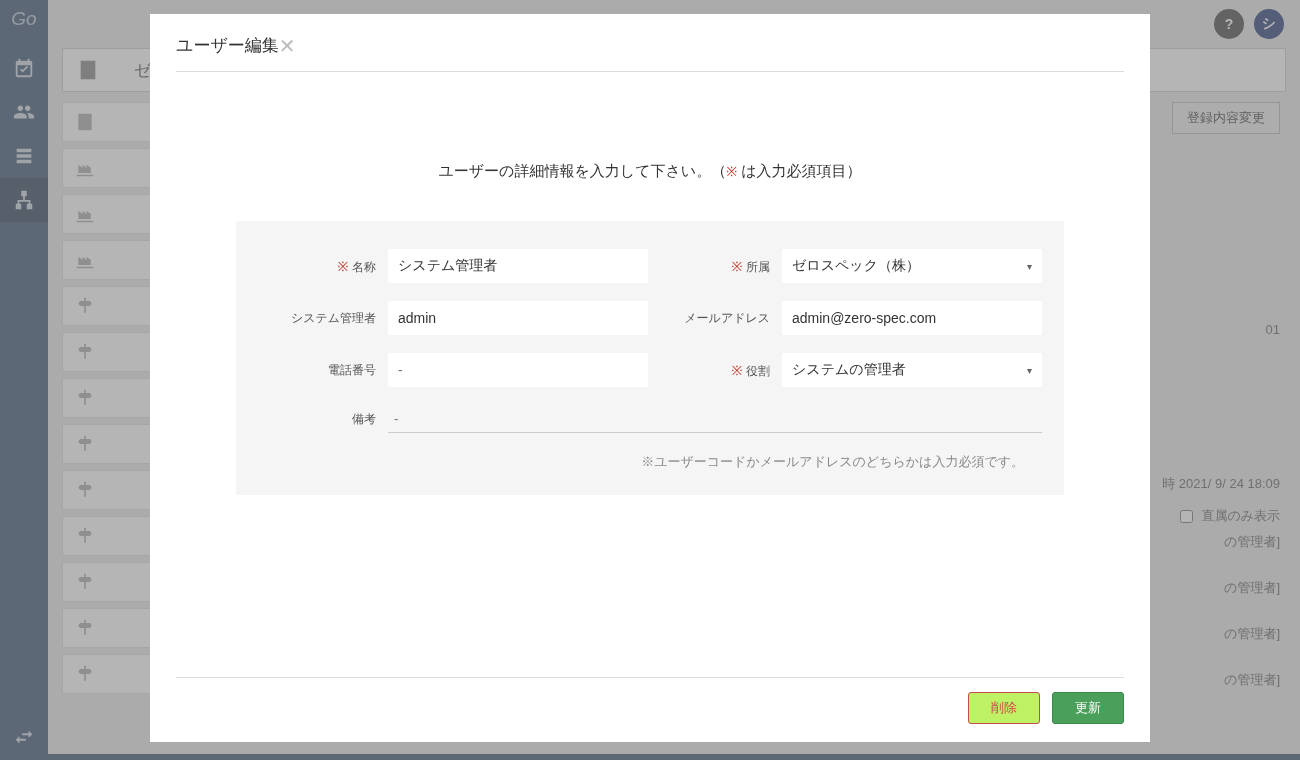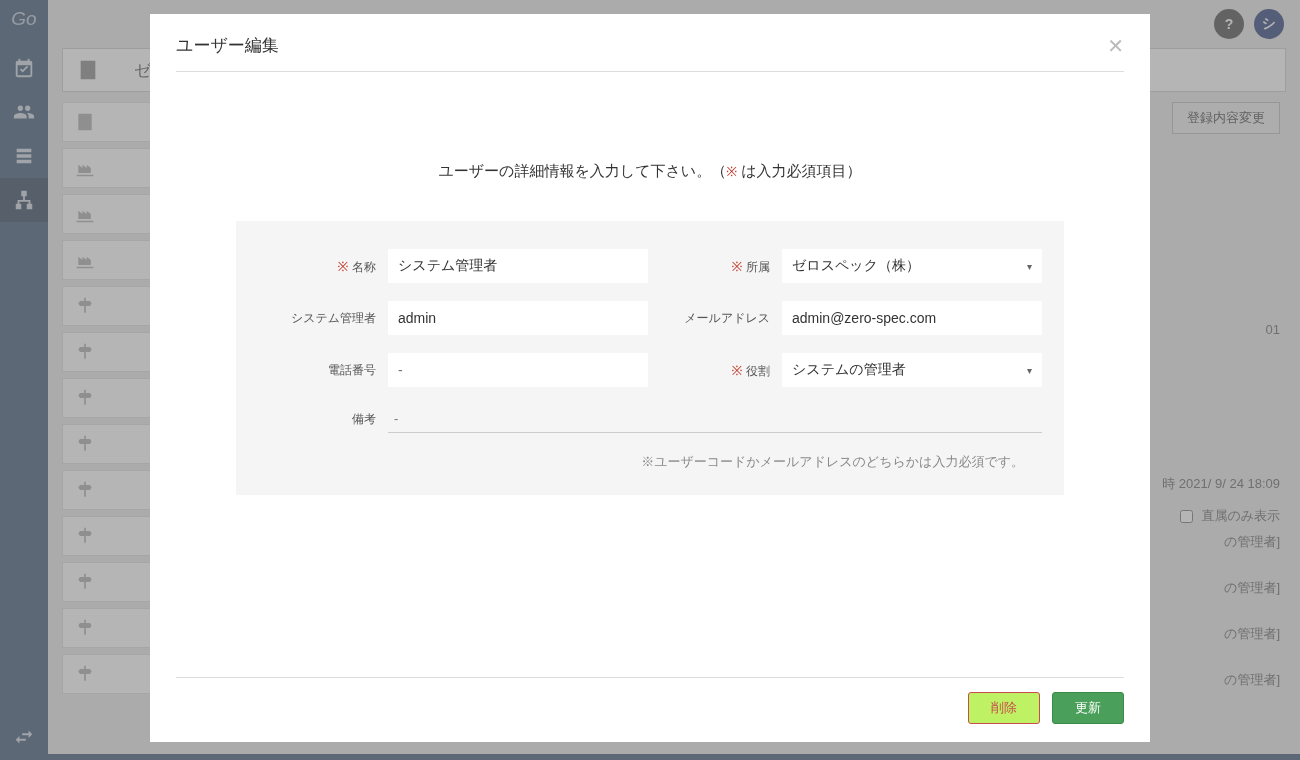--- a/index.html
+++ b/index.html
@@ -28,21 +28,21 @@
 .tile { background: #fff; border: 1px solid #ddd; height: 40px; display: flex; align-items: center; padding: 0 12px; }
 .tile svg { width: 20px; height: 20px; fill: #aaa; }
 
 .rightcol { flex: 1; background: transparent; padding: 0 6px; color: #444; font-size: 13px; }
 .right-btn { float: right; background: #eee; border: 1px solid #bbb; padding: 6px 14px; font-size: 13px; color: #444; cursor: pointer; }
 .rightrow { margin-top: 8px; text-align: right; color: #666; }
 
 
 .overlay { position: absolute; inset: 0; background: rgba(120,120,120,0.55); display: flex; justify-content: center; padding-top: 14px; }
 .modal { width: 1000px; height: 728px; background: #fff; position: relative; display: flex; flex-direction: column; padding: 20px 26px 18px 26px; }
-.modal-header { display: flex; justify-content: space-between; align-items: center; border-bottom: 1px solid #ddd; padding-bottom: 14px; }
+.modal-header { display: flex; align-items: center; border-bottom: 1px solid #ddd; padding-bottom: 14px; }
 .modal-title { font-size: 17px; color: #333; }
 .modal-close { font-size: 20px; color: #bbb; cursor: pointer; line-height: 1; }
 
 .modal-body { flex: 1; overflow: auto; }
 .modal-instruction { text-align: center; color: #333; font-size: 15px; margin: 90px 0 40px 0; }
 .req { color: #c0392b; font-size: 13px; }
 
 .form-box { background: #f5f5f5; padding: 28px 40px 24px 40px; margin: 0 60px; }
 .form-grid { display: grid; grid-template-columns: 100px 260px 110px 260px; gap: 18px 12px; align-items: center; }
 .flabel { text-align: right; font-size: 12px; color: #555; }

